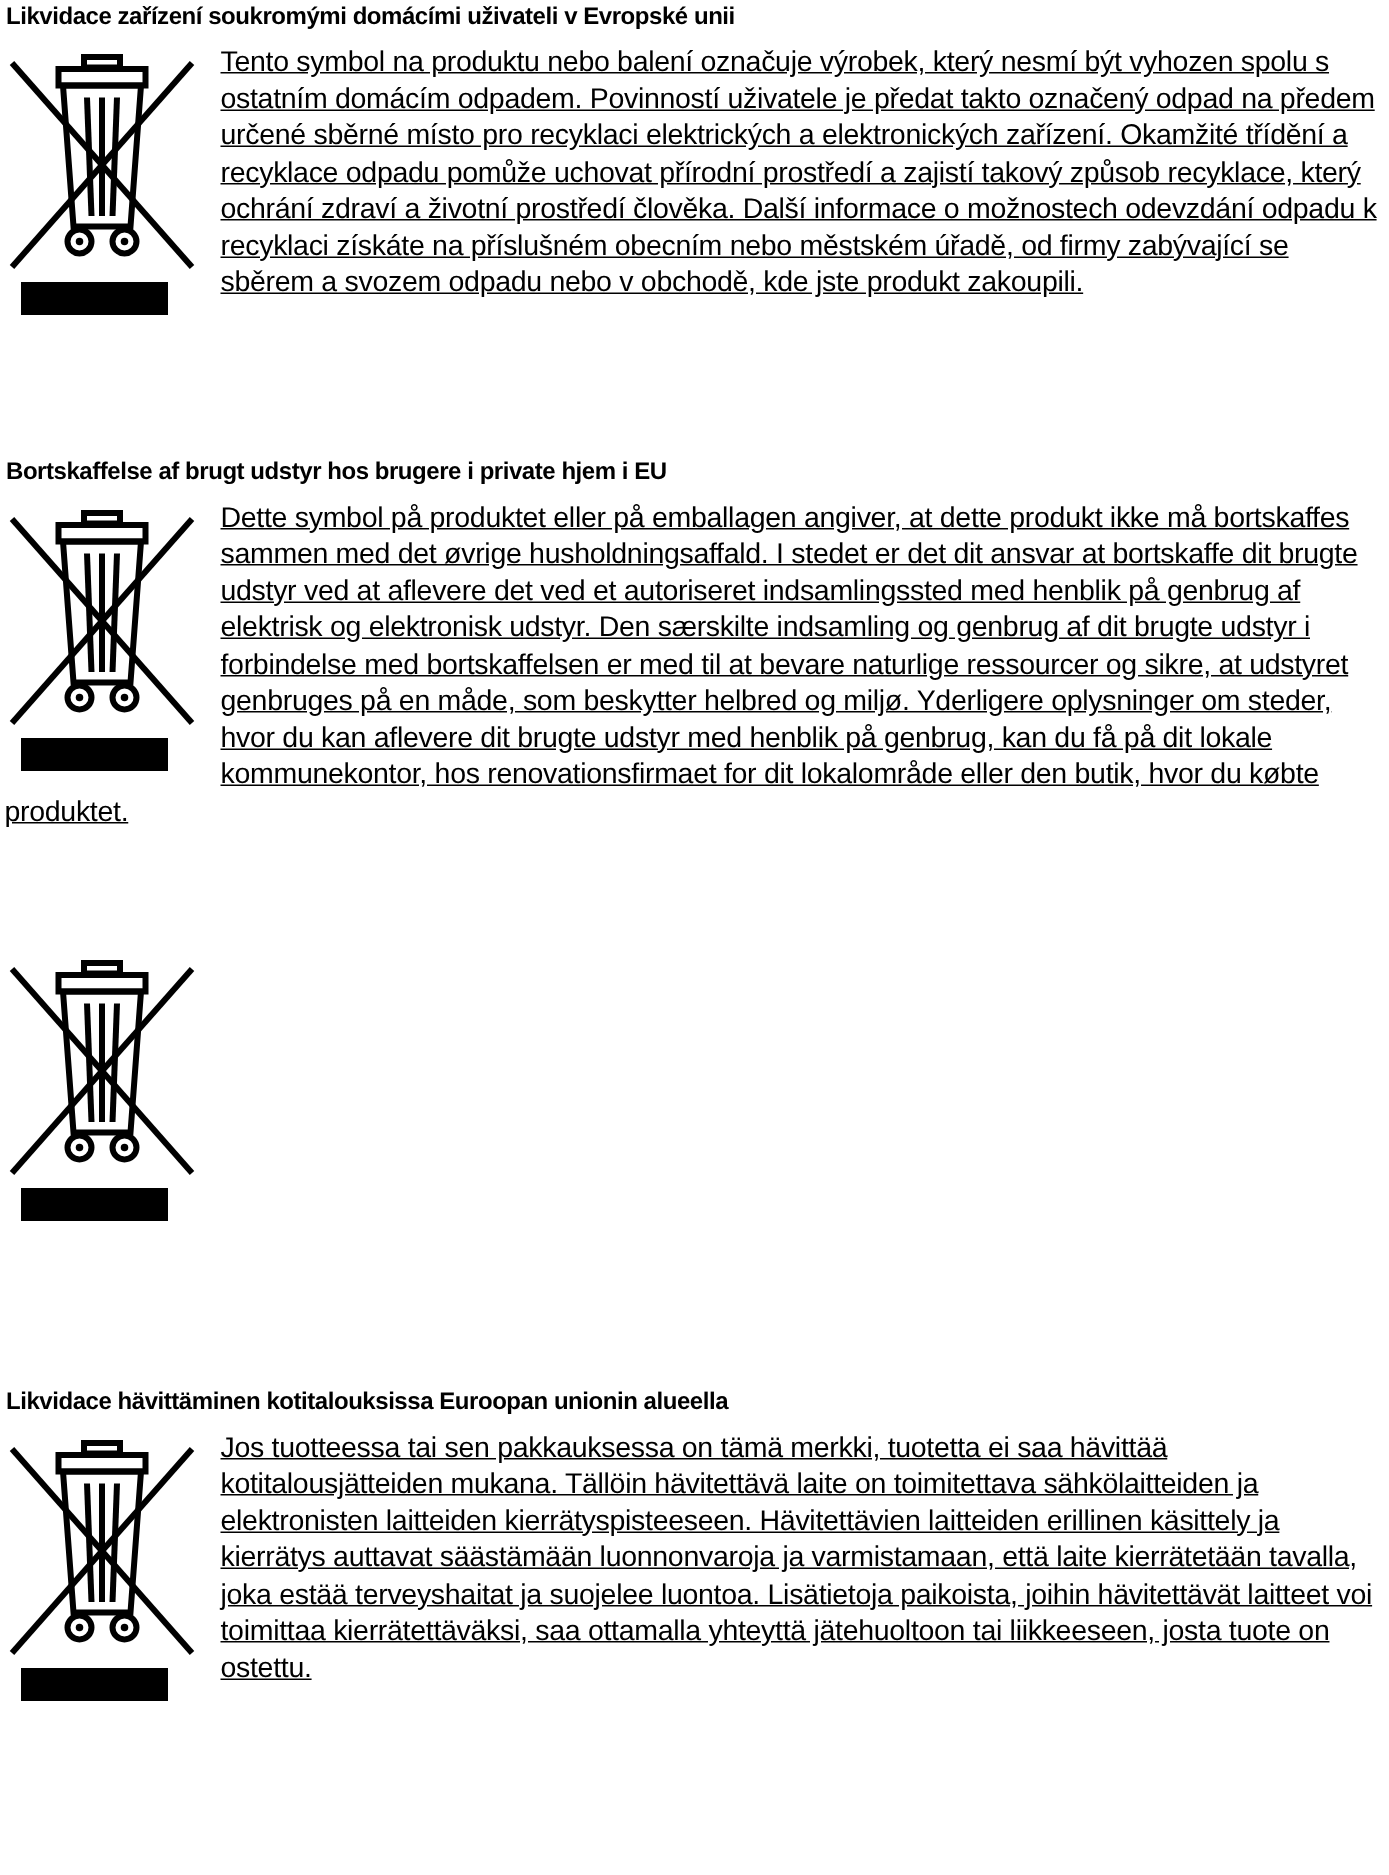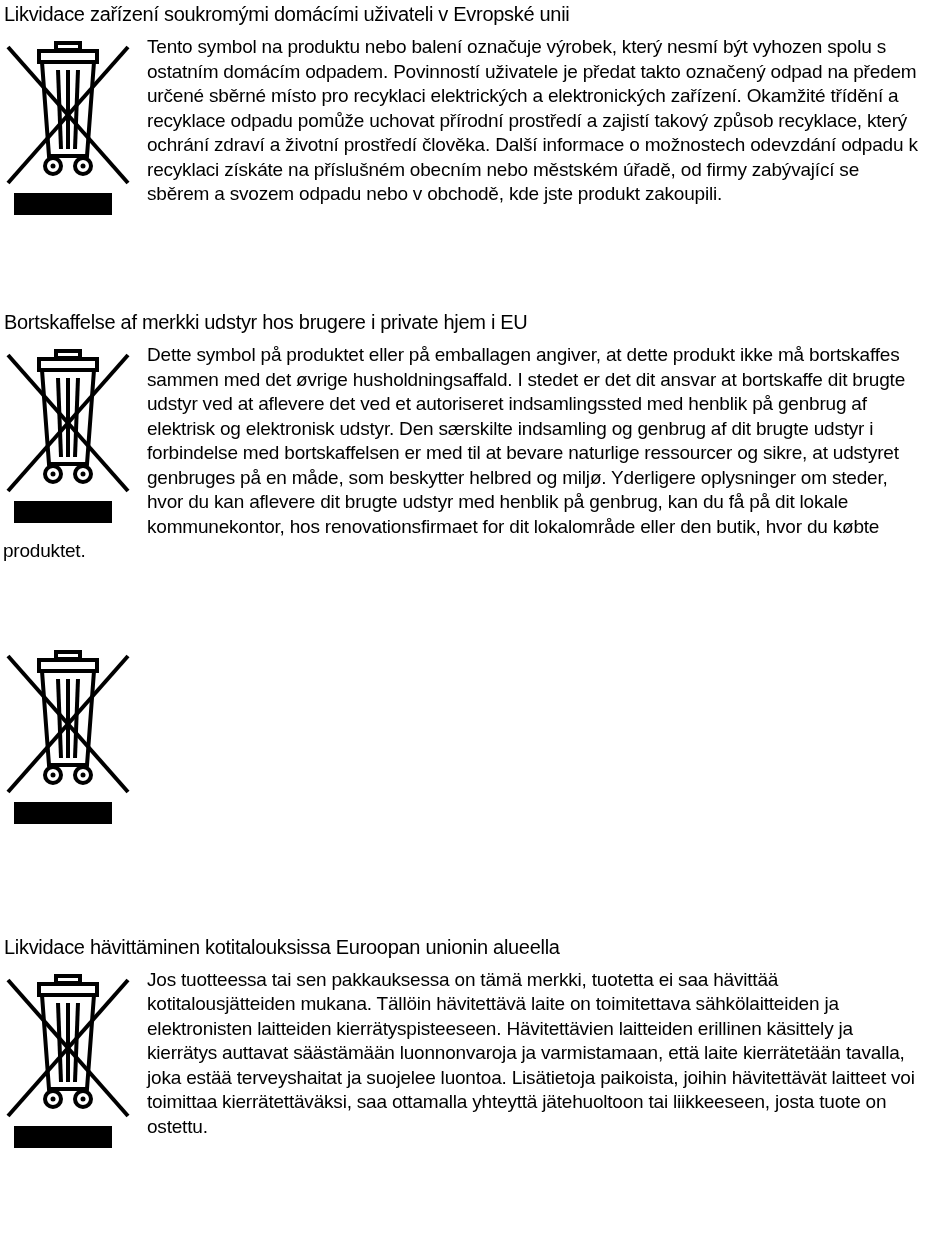--- a/index.html
+++ b/index.html
@@ -7,42 +7,43 @@
   body {
     width: 926px;
     min-height: 1250px;
     font-family: "Liberation Sans", sans-serif;
     color: #000000;
     padding: 3px 4px 0 3px;
     overflow: hidden;
   }
   .weee-section { position: relative; }
   .section-title {
-    font-size: 20px;
-    font-weight: 400;
+    font-size: 16px;
+    font-weight: 700;
     letter-spacing: -0.3px;
     margin: 0 0 9px 1px;
     line-height: 1.15;
   }
   .section-body { line-height: 24.5px; }
   .section-body::after { content: ""; display: block; clear: both; }
   .symbol-float {
     float: left;
     width: 124px;
     margin: 2px 17px 4px 3px;
   }
   .symbol-block {
     width: 124px;
     margin-left: 3px;
   }
   .body-text {
     font-size: 19px;
     letter-spacing: -0.2px;
     line-height: 24.5px;
     text-align: left;
+    text-decoration: underline;
   }
   .sec-1 { margin-bottom: 88px; }
   .sec-2 { margin-bottom: 82px; }
   .sec-3 { margin-bottom: 108px; }
   .sec-4 { margin-bottom: 0; }
   svg { display: block; }
 </style>
 </head>
 <body>
 
@@ -66,21 +67,21 @@
         <circle cx="47" cy="129" r="2.5" fill="#000000"></circle>
         <circle cx="77" cy="129" r="2.5" fill="#000000"></circle>
         <rect x="8" y="156" width="98" height="22" fill="#000000"></rect>
       </svg>
     </span>
     <p class="body-text">Tento symbol na produktu nebo balení označuje výrobek, který nesmí být vyhozen spolu s ostatním domácím odpadem. Povinností uživatele je předat takto označený odpad na předem určené sběrné místo pro recyklaci elektrických a elektronických zařízení. Okamžité třídění a recyklace odpadu pomůže uchovat přírodní prostředí a zajistí takový způsob recyklace, který ochrání zdraví a životní prostředí člověka. Další informace o možnostech odevzdání odpadu k recyklaci získáte na příslušném obecním nebo městském úřadě, od firmy zabývající se sběrem a svozem odpadu nebo v obchodě, kde jste produkt zakoupili.</p>
   </div>
 </section>
 
 <section class="weee-section sec-2">
-  <h2 class="section-title">Bortskaffelse af merkki udstyr hos brugere i private hjem i EU</h2>
+  <h2 class="section-title">Bortskaffelse af brugt udstyr hos brugere i private hjem i EU</h2>
   <div class="section-body">
     <span class="symbol-float">
       <svg viewBox="0 0 124 182" width="124" height="182" aria-hidden="true">
         <g fill="none" stroke="#000000" stroke-width="4">
           <rect x="50" y="6" width="24" height="7"></rect>
           <rect x="33" y="14" width="58" height="11"></rect>
           <path d="M36 25 L43 119 L81 119 L88 25 Z"></path>
           <line x1="52" y1="33" x2="55" y2="112"></line>
           <line x1="62" y1="33" x2="62" y2="112"></line>
           <line x1="72" y1="33" x2="69" y2="112"></line>

